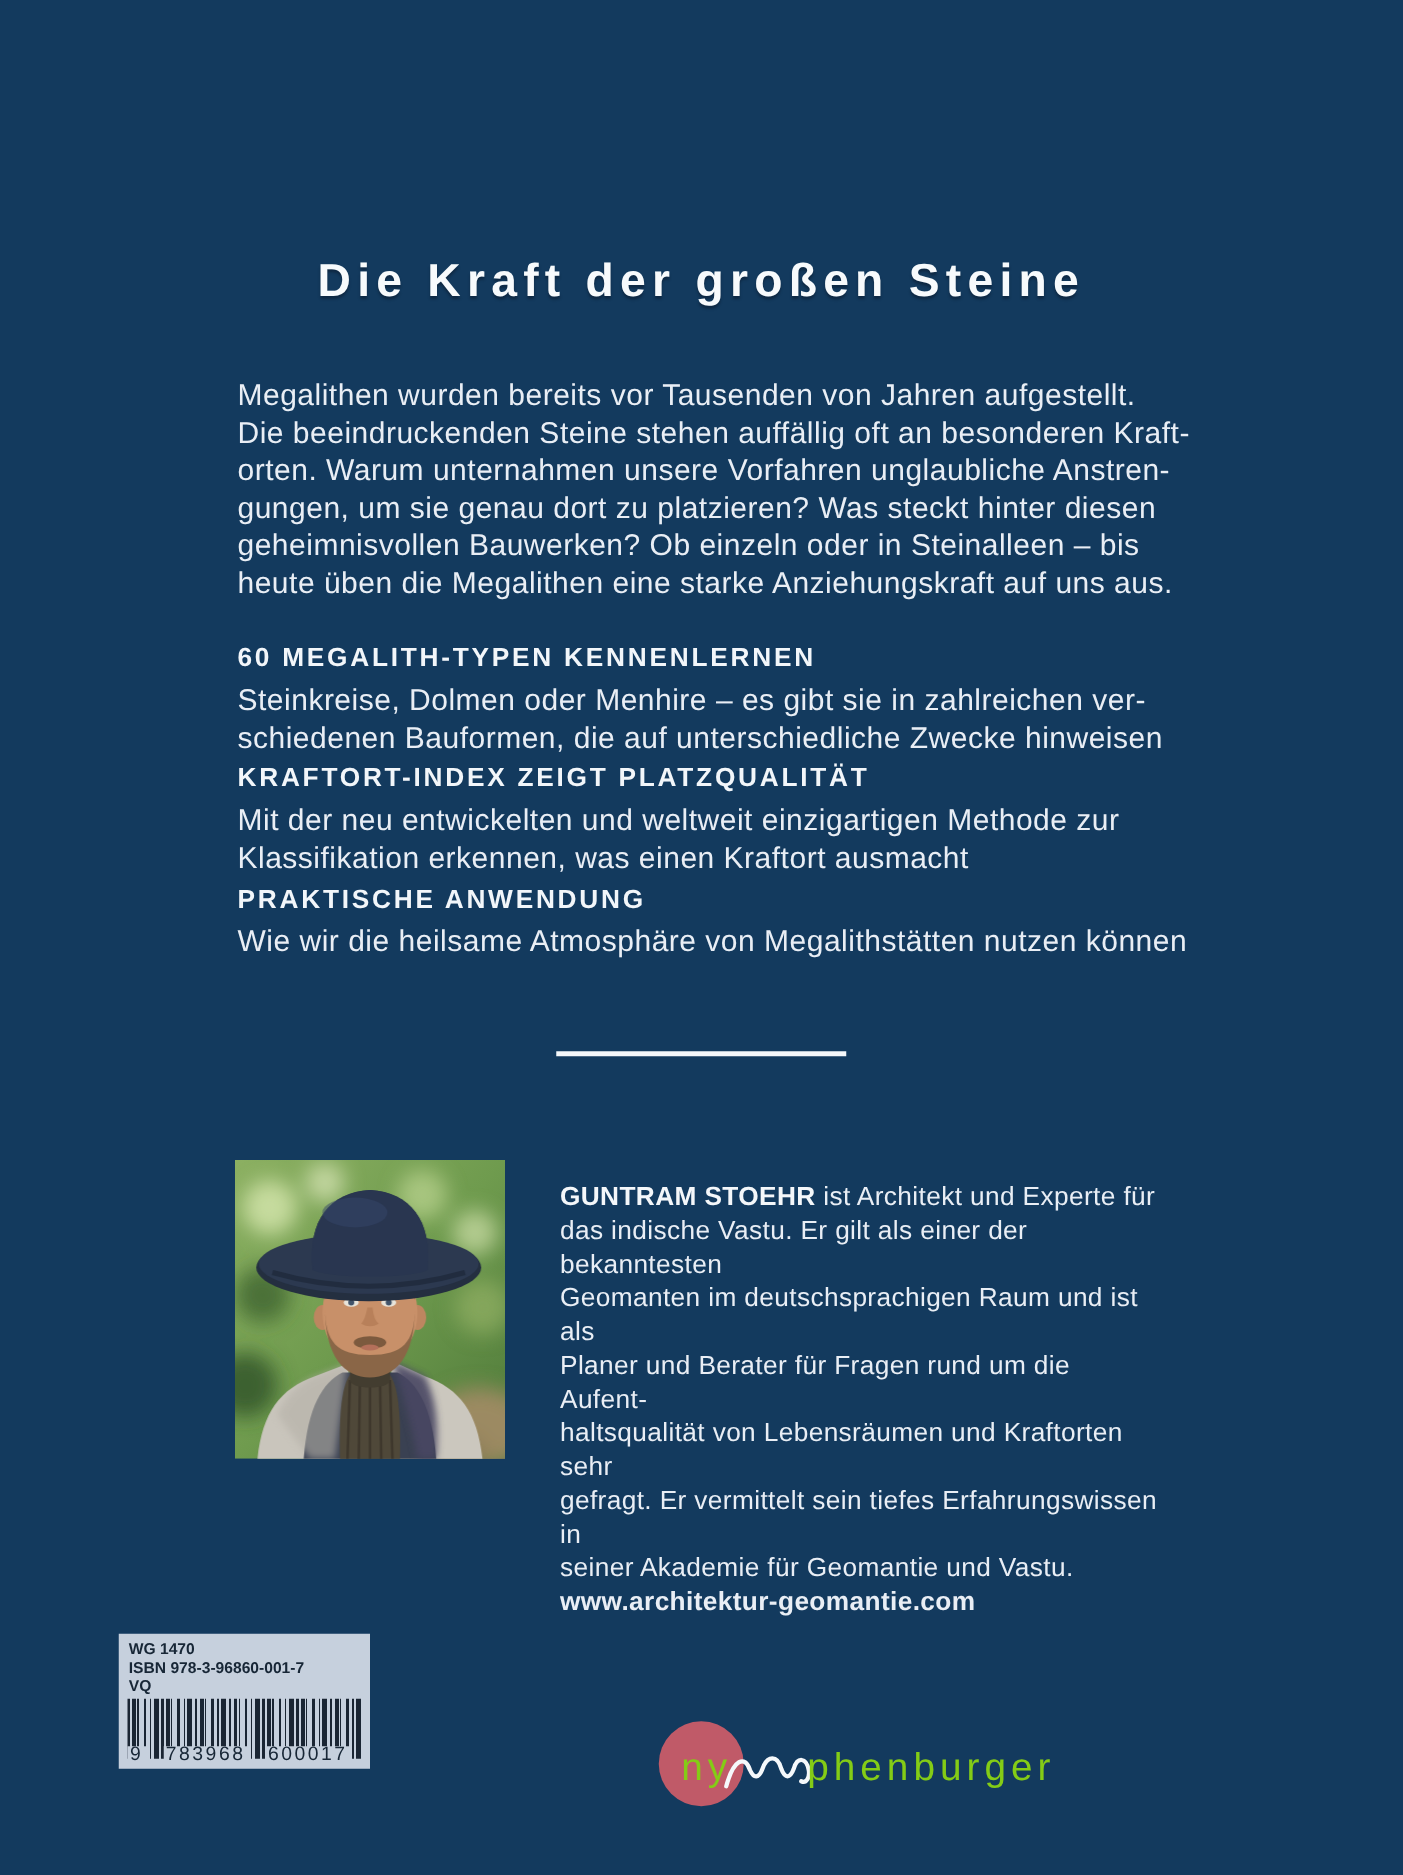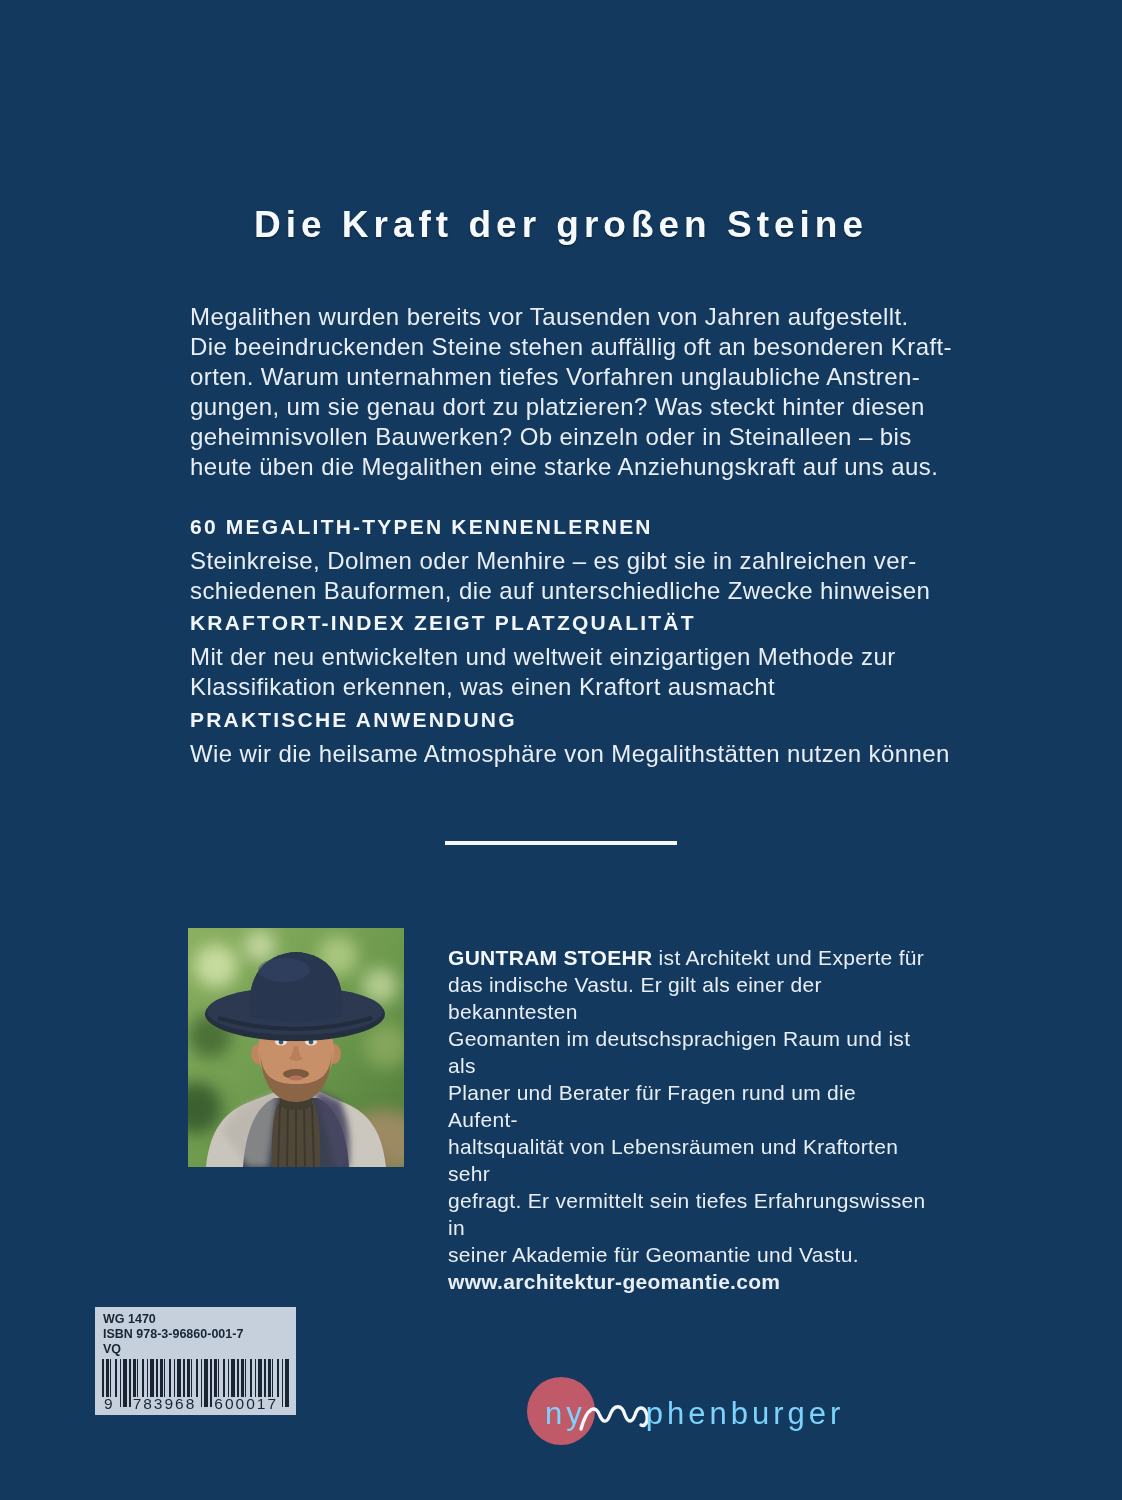--- a/index.html
+++ b/index.html
@@ -75,36 +75,36 @@
   .publisher {
     position:absolute; left:527px; top:1377px; height:70px; width:400px;
   }
   .publisher-circle {
     position:absolute; left:0; top:0; width:68px; height:68px;
     border-radius:50%; background:#c05a68;
   }
   .publisher-name {
     position:absolute; left:18px; top:14px;
     display:flex; align-items:flex-end;
-    font-size:31px; letter-spacing:4px; color:#7dd3fc;
+    font-size:31px; letter-spacing:4px; color:#84cc16;
     white-space:nowrap;
   }
   .m-wave { margin:0 -7px -5px -9px; }
 </style>
 </head>
 <body>
 
 <div class="cover">
 
   <div class="title">Die Kraft der großen Steine</div>
 
   <div class="intro">
     <div>Megalithen wurden bereits vor Tausenden von Jahren aufgestellt.</div>
     <div>Die beeindruckenden Steine stehen auffällig oft an besonderen Kraft-</div>
-    <div>orten. Warum unternahmen tiefes Vorfahren unglaubliche Anstren-</div>
+    <div>orten. Warum unternahmen unsere Vorfahren unglaubliche Anstren-</div>
     <div>gungen, um sie genau dort zu platzieren? Was steckt hinter diesen</div>
     <div>geheimnisvollen Bauwerken? Ob einzeln oder in Steinalleen – bis</div>
     <div>heute üben die Megalithen eine starke Anziehungskraft auf uns aus.</div>
   </div>
 
   <div class="section section-1">
     <div class="section-heading">60 MEGALITH-TYPEN KENNENLERNEN</div>
     <div class="section-body">
       <div>Steinkreise, Dolmen oder Menhire – es gibt sie in zahlreichen ver-</div>
       <div>schiedenen Bauformen, die auf unterschiedliche Zwecke hinweisen</div>

